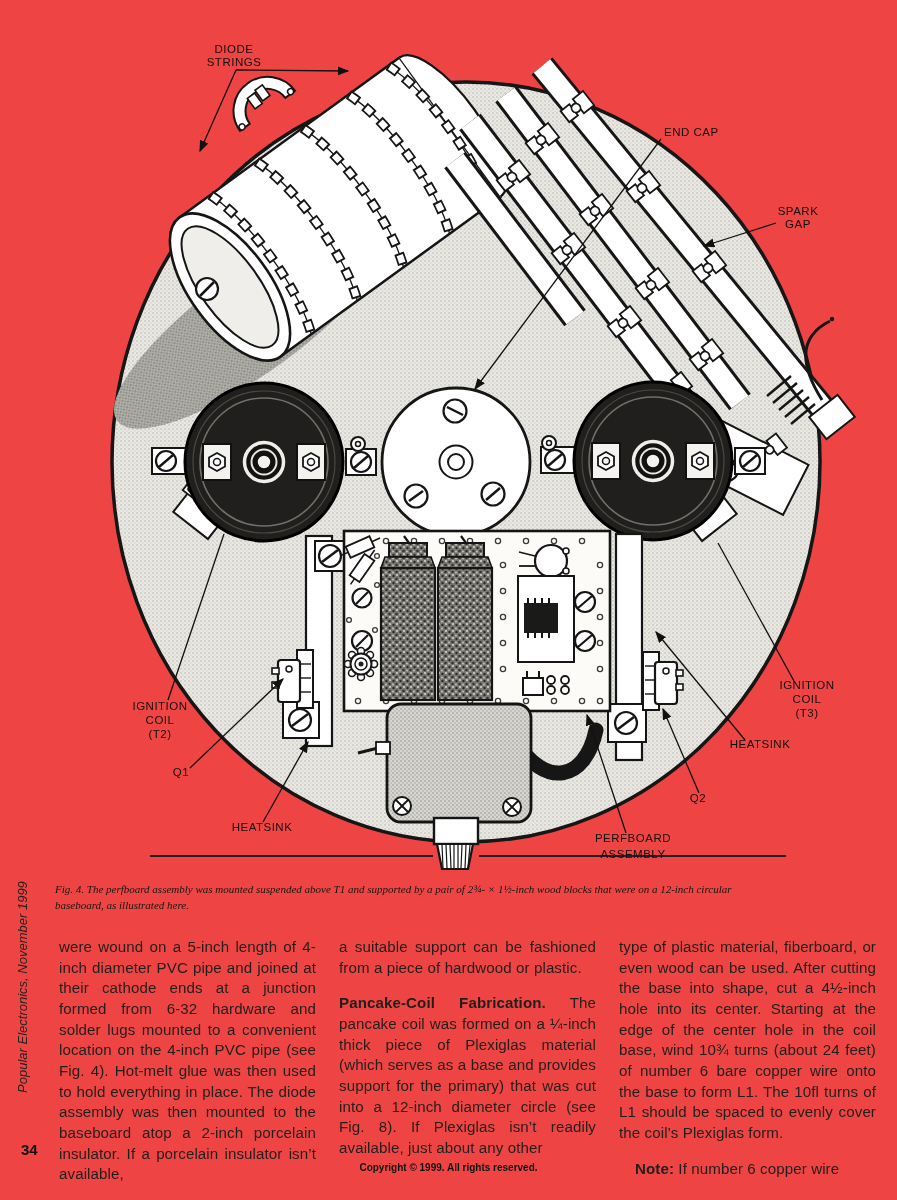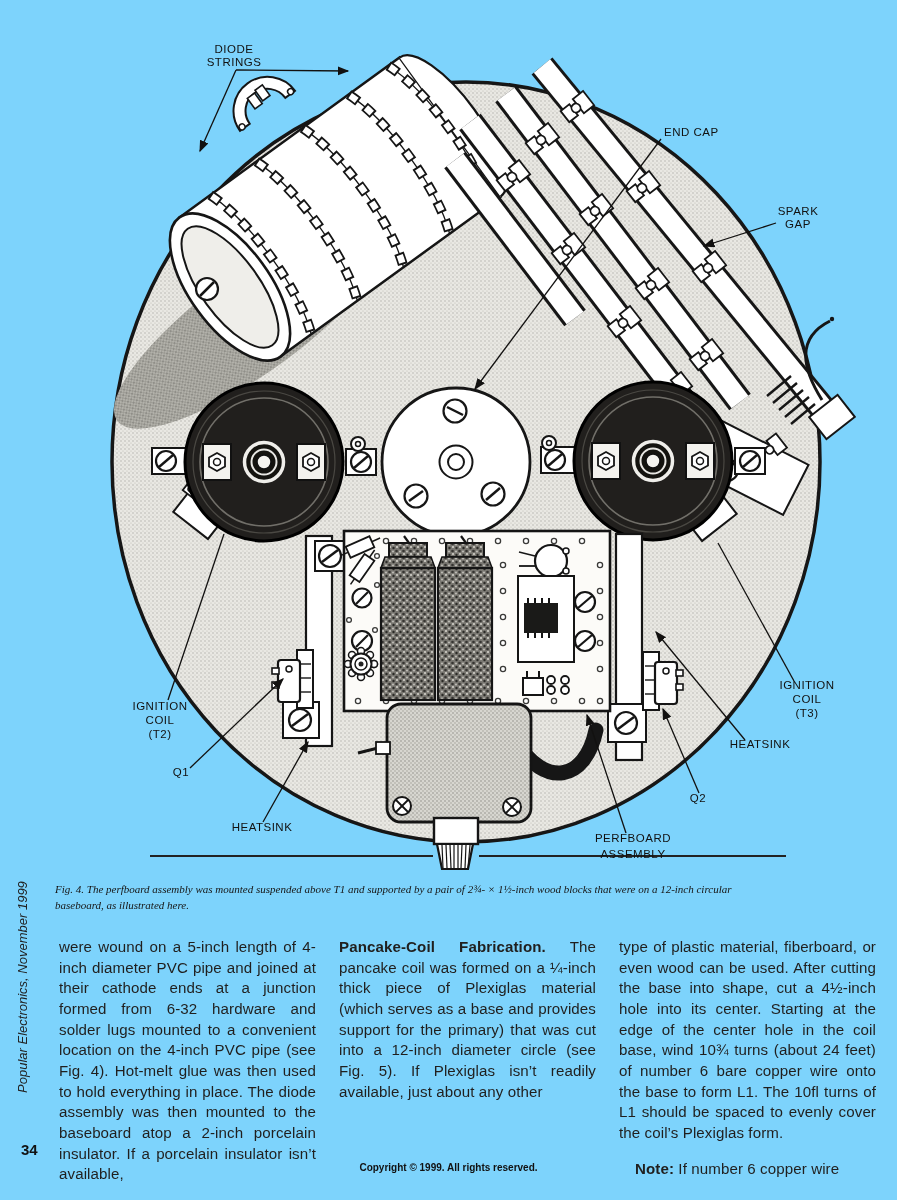--- a/index.html
+++ b/index.html
@@ -1,16 +1,16 @@
 <!DOCTYPE html>
 <html><head>
 <meta charset="utf-8">
 <style>
   html,body{margin:0;padding:0;background:#ffffff;}
-  .page{position:relative;width:897px;height:1200px;background:#7dd3fc;overflow:hidden;
+  .page{position:relative;width:897px;height:1200px;background:#ef4444;overflow:hidden;
         font-family:"Liberation Sans",sans-serif;color:#1c1b1a;}
   .figure-wrap{position:absolute;left:0;top:0;width:897px;height:872px;}
   .caption{position:absolute;left:55px;top:882px;width:695px;
            font-family:"Liberation Serif",serif;font-style:italic;
            font-size:11px;line-height:1.42;color:#161514;}
   .columns{position:absolute;left:55px;top:933px;width:826px;display:flex;gap:15px;}
   .col{width:265px;text-align:justify;font-size:15.1px;line-height:1.37;letter-spacing:.1px;color:#201f1e;}
   .col p{margin:4px;}
   .col p + p{margin-top:15px;}
   .col .lead{font-weight:bold;}
@@ -500,21 +500,22 @@
   <div class="sidebar">Popular Electronics, November 1999</div>
   <div class="pagenum">34</div>
 
   <div class="caption">Fig. 4. The perfboard assembly was mounted suspended above T1 and supported by a pair of 2¾- × 1½-inch wood blocks that were on a 12-inch circular baseboard, as illustrated here.</div>
 
   <div class="columns">
     <div class="col">
       <p>were wound on a 5-inch length of 4-inch diameter PVC pipe and joined at their cathode ends at a junction formed from 6-32 hardware and solder lugs mounted to a convenient location on the 4-inch PVC pipe (see Fig. 4). Hot-melt glue was then used to hold everything in place. The diode assembly was then mounted to the baseboard atop a 2-inch porcelain insulator. If a porcelain insulator isn’t available,</p>
     </div>
     <div class="col">
-      <p><span class="lead">Pancake-Coil Fabrication.</span><span> The pancake coil was formed on a ¼-inch thick piece of Plexiglas material (which serves as a base and provides support for the primary) that was cut into a 12-inch diameter circle (see Fig. 5). If Plexiglas isn’t readily available, just about any other</span></p>
+      <p>a suitable support can be fashioned from a piece of hardwood or plastic.</p>
+      <p><span class="lead">Pancake-Coil Fabrication.</span><span> The pancake coil was formed on a ¼-inch thick piece of Plexiglas material (which serves as a base and provides support for the primary) that was cut into a 12-inch diameter circle (see Fig. 8). If Plexiglas isn’t readily available, just about any other</span></p>
     </div>
     <div class="col">
       <p>type of plastic material, fiberboard, or even wood can be used. After cutting the base into shape, cut a 4½-inch hole into its center. Starting at the edge of the center hole in the coil base, wind 10¾ turns (about 24 feet) of number 6 bare copper wire onto the base to form L1. The 10fl turns of L1 should be spaced to evenly cover the coil’s Plexiglas form.</p>
       <p class="note-p"><span class="lead">Note:</span><span> If number 6 copper wire</span></p>
     </div>
   </div>
 
   <div class="footer">Copyright © 1999. All rights reserved.</div>
 
 </div>

